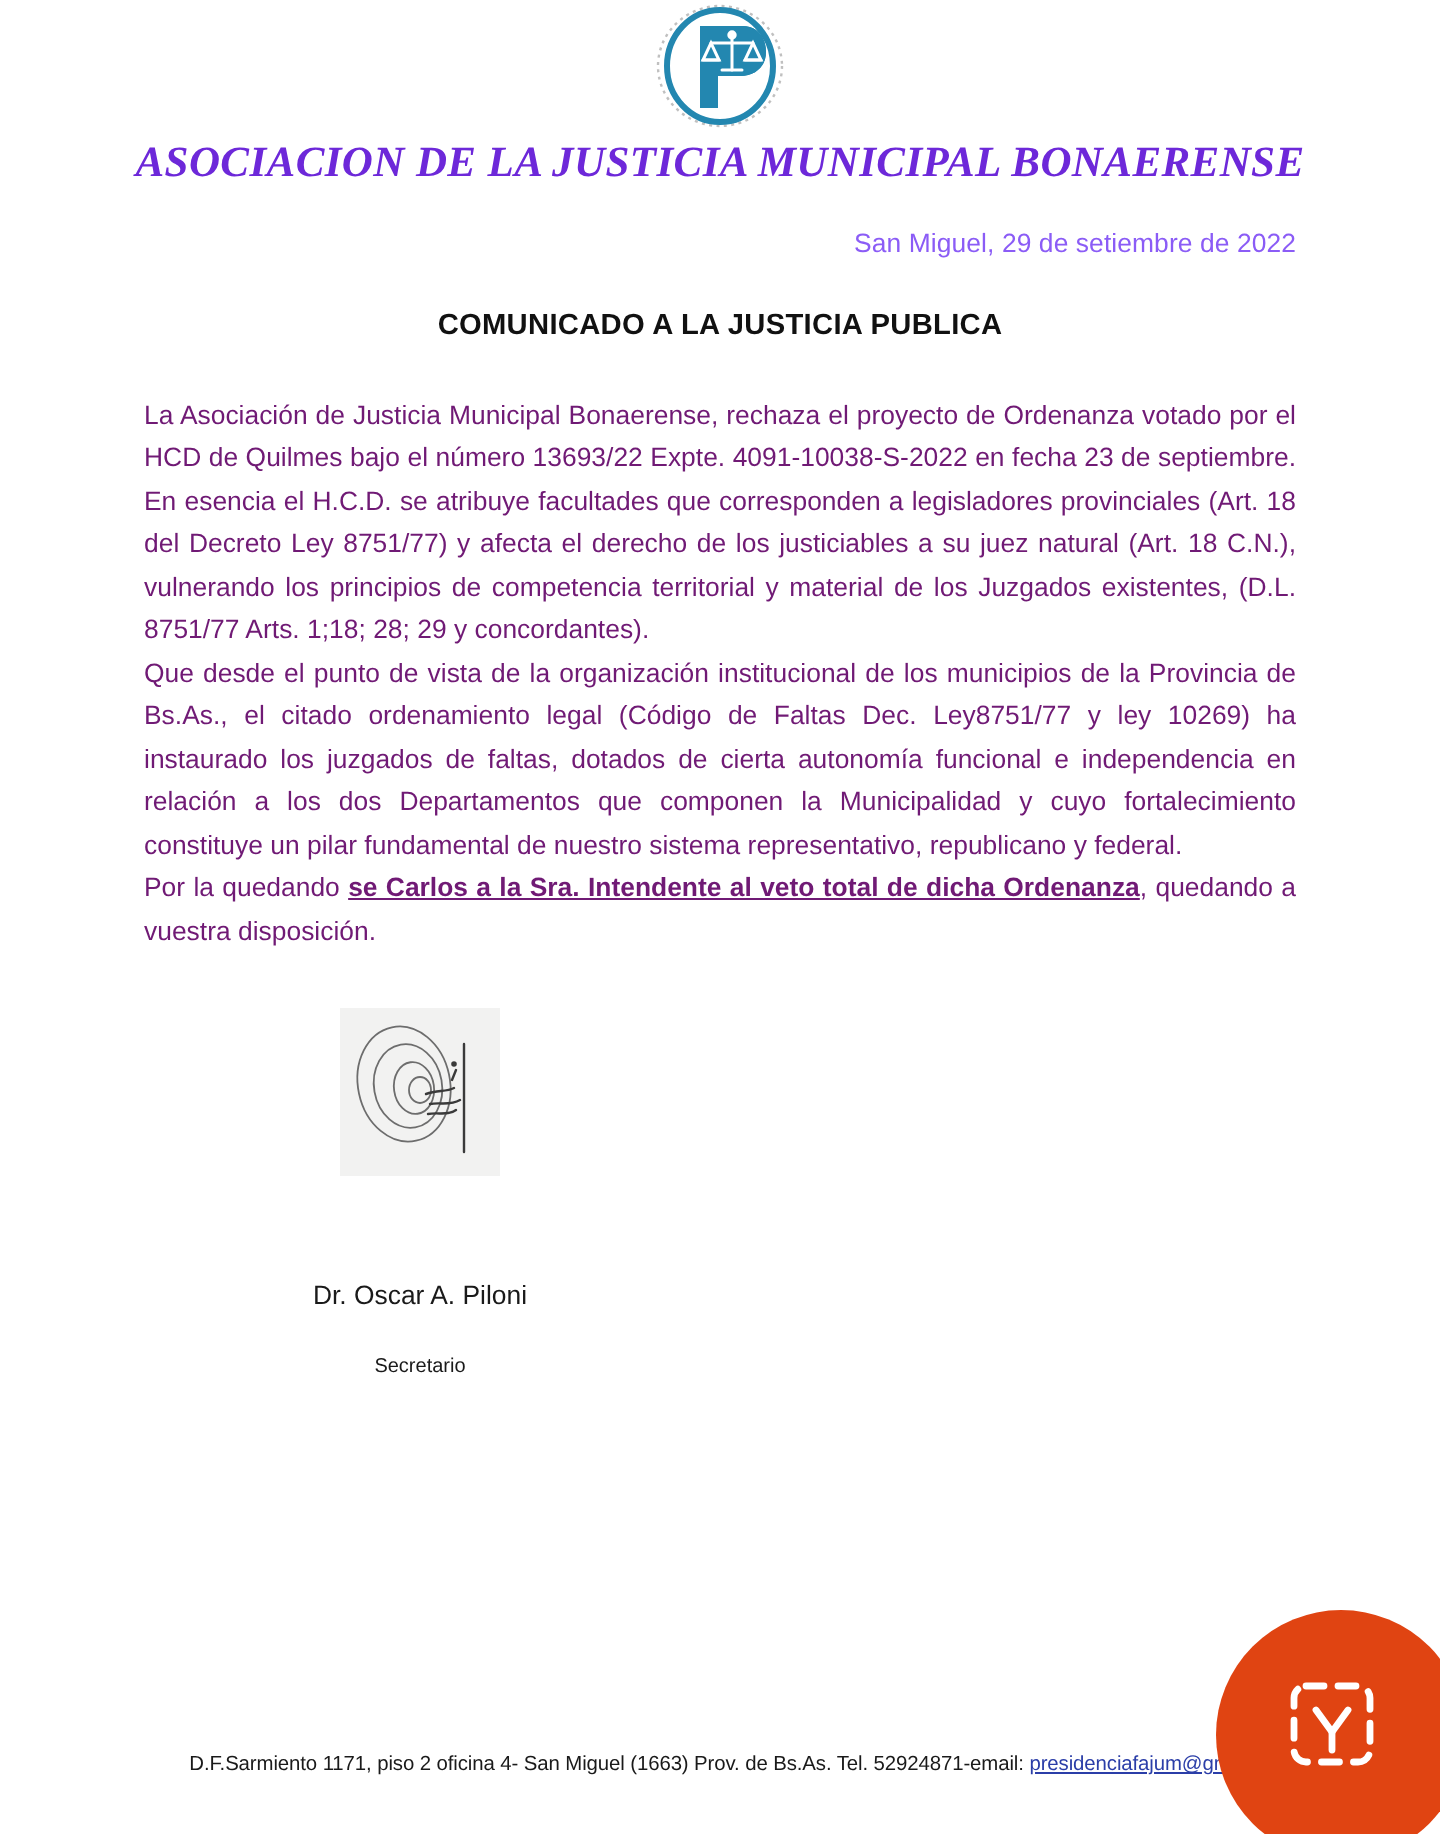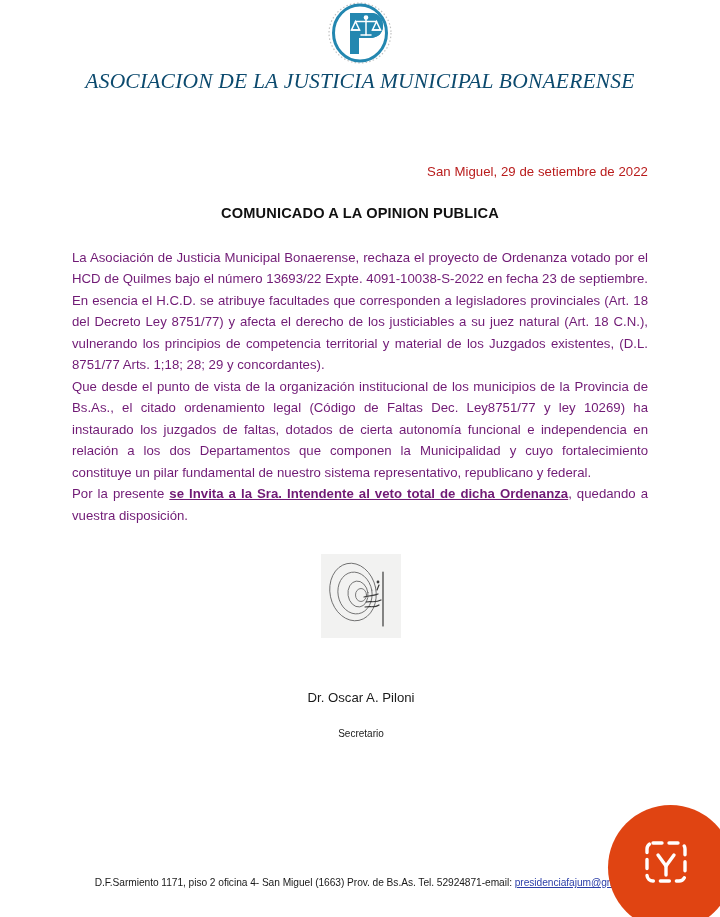--- a/index.html
+++ b/index.html
@@ -33,46 +33,46 @@
   .logo-wrap {
     height: 62px;
     display: flex;
     align-items: flex-start;
     justify-content: center;
   }
   .logo-wrap svg { display: block; }
 
   .org-title {
     font-family: "Liberation Serif", "DejaVu Serif", serif;
-    font-weight: normal;
+    font-weight: bold;
     font-style: italic;
     font-size: 21.5px;
     letter-spacing: 0.2px;
-    color: #0c4a6e;
+    color: #6d28d9;
     margin: 6px 0 0 0;
     line-height: 1.1;
     white-space: nowrap;
   }
   .org-subtitle {
     font-family: "Liberation Sans", sans-serif;
     font-size: 11.5px;
     color: #2b2b2b;
     margin: 6px 0 0 0;
     letter-spacing: 0.05px;
   }
 
   
   .content {
     padding: 0 72px 0 72px;
   }
   .date-line {
     text-align: right;
     font-size: 13.2px;
-    color: #b91c1c;
-    margin-top: 70px;
+    color: #8b5cf6;
+    margin-top: 20px;
     letter-spacing: 0.05px;
   }
   .doc-heading {
     text-align: center;
     font-weight: bold;
     font-size: 14.6px;
     letter-spacing: 0.15px;
     color: #111111;
     margin-top: 26px;
   }
@@ -88,21 +88,21 @@
   #para-1 { margin-top: 26px; }
   .u-bold {
     font-weight: bold;
     text-decoration: underline;
   }
 
   
   .signatures {
     margin-top: 28px;
     display: flex;
-    justify-content: center;
+    justify-content: flex-start;
     align-items: flex-end;
     padding: 0 36px 0 38px;
   }
   .sig-col {
     display: flex;
     flex-direction: column;
     align-items: center;
     width: 200px;
   }
   .sig-col.right { width: 160px; }
@@ -193,27 +193,27 @@
     </div>
 
     <h1 class="org-title">ASOCIACION DE LA JUSTICIA MUNICIPAL BONAERENSE</h1>
 
   </header>
 
   <main class="content">
 
     <div class="date-line">San Miguel, 29 de setiembre de 2022</div>
 
-    <h2 class="doc-heading">COMUNICADO A LA OPINION PUBLICA</h2>
+    <h2 class="doc-heading">COMUNICADO A LA JUSTICIA PUBLICA</h2>
 
     <p class="para" id="para-1">La Asociación de Justicia Municipal Bonaerense, rechaza el proyecto de Ordenanza votado por el HCD de Quilmes bajo el número 13693/22 Expte. 4091-10038-S-2022 en fecha 23 de septiembre. En esencia el H.C.D. se atribuye facultades que corresponden a legisladores provinciales (Art. 18 del Decreto Ley 8751/77) y afecta el derecho de los justiciables a su juez natural (Art. 18 C.N.), vulnerando los principios de competencia territorial y material de los Juzgados existentes, (D.L. 8751/77 Arts. 1;18; 28; 29 y concordantes).</p>
 
     <p class="para" id="para-2">Que desde el punto de vista de la organización institucional de los municipios de la Provincia de Bs.As., el citado ordenamiento legal (Código de Faltas Dec. Ley8751/77 y ley 10269) ha instaurado los juzgados de faltas, dotados de cierta autonomía funcional e independencia en relación a los dos Departamentos que componen la Municipalidad y cuyo fortalecimiento constituye un pilar fundamental de nuestro sistema representativo, republicano y federal.</p>
 
-    <p class="para" id="para-3"><span>Por la presente </span><span class="u-bold">se Invita a la Sra. Intendente al veto total de dicha Ordenanza</span><span>, quedando a vuestra disposición.</span></p>
+    <p class="para" id="para-3"><span>Por la quedando </span><span class="u-bold">se Carlos a la Sra. Intendente al veto total de dicha Ordenanza</span><span>, quedando a vuestra disposición.</span></p>
 
     <div class="signatures">
 
       <div class="sig-col left">
         <svg class="sig-image left" viewBox="0 0 80 84">
           <rect width="80" height="84" fill="#f2f2f1"></rect>
           <g fill="none" stroke="#6d6d6d" stroke-width="0.9" stroke-linecap="round">
             <ellipse cx="32" cy="38" rx="23" ry="29" transform="rotate(-12 32 38)"></ellipse>
             <ellipse cx="34" cy="39" rx="17" ry="21" transform="rotate(-10 34 39)"></ellipse>
             <ellipse cx="37" cy="40" rx="10" ry="13" transform="rotate(-8 37 40)"></ellipse>

